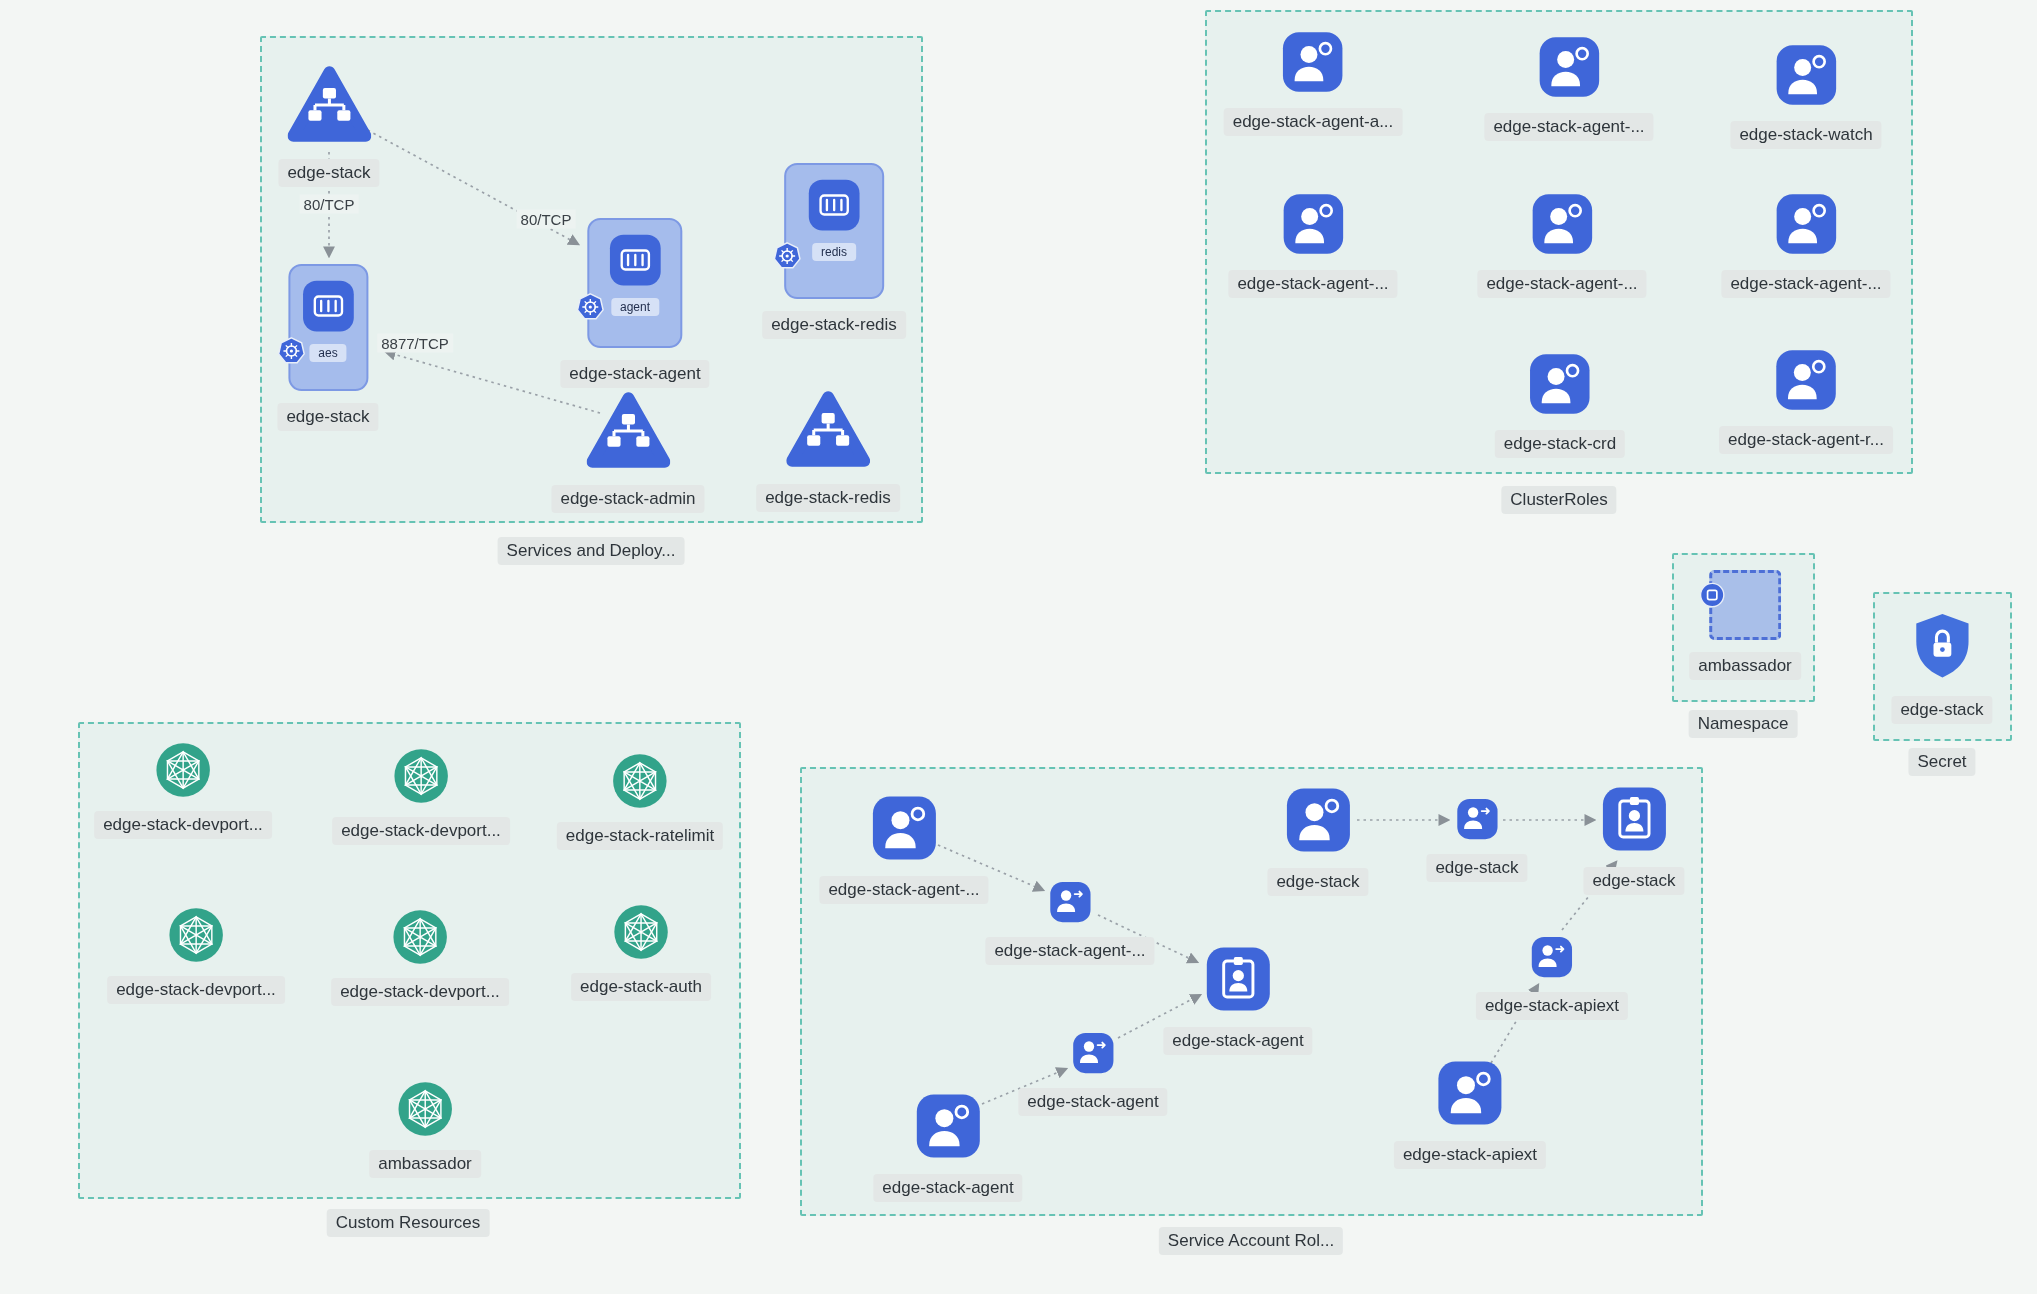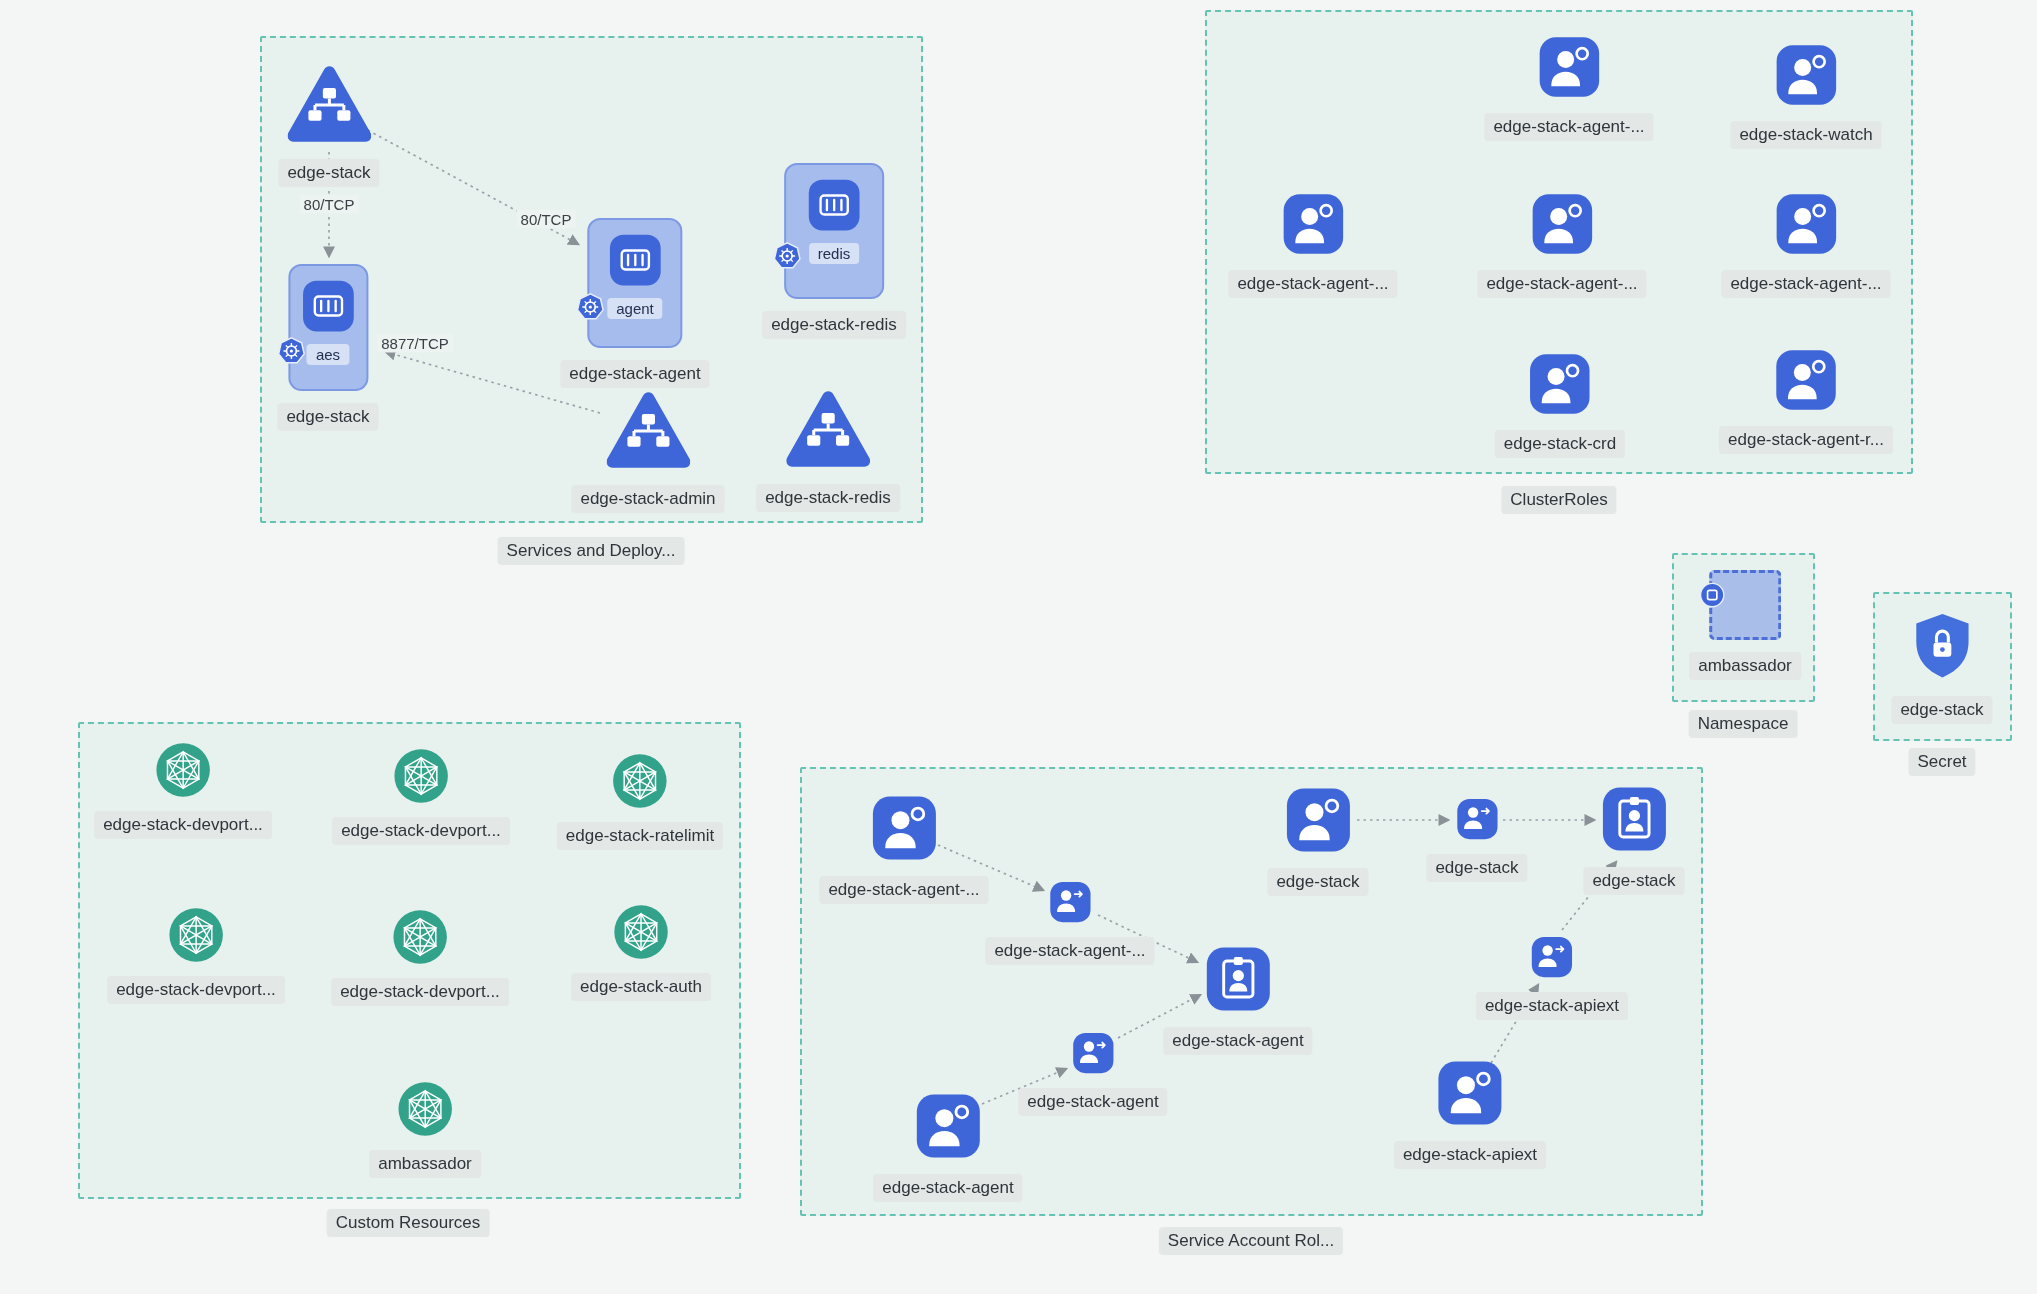--- a/index.html
+++ b/index.html
@@ -9,21 +9,21 @@
   .group { position:absolute; border:2px dashed #66c3b4; background:rgba(90,190,175,0.07); border-radius:2px; }
 
   .chip { background:#e3e7e6; color:#2e353b; font-size:17px; line-height:1.2; padding:4px 9px; border-radius:4px; white-space:nowrap; }
   .glabel { position:absolute; transform:translateX(-50%); }
 
   .node { position:absolute; transform:translateX(-50%); display:flex; flex-direction:column; align-items:center; gap:12px; z-index:3; }
   .node .ic { display:block; }
 
   .dep-box { position:relative; background:#a5bcec; border:2px solid #7d99e4; border-radius:13px;
              display:flex; flex-direction:column; align-items:center; padding-top:11px; gap:9px; }
-  .dep-name { background:rgba(255,255,255,0.55); border-radius:4px; padding:2px 9px; font-size:15px; color:#23304f; }
+  .dep-name { background:rgba(255,255,255,0.55); border-radius:4px; padding:2px 9px; font-size:12px; color:#23304f; }
   .helm { position:absolute; left:-14px; top:calc(69% - 15px); }
 
   .ns-box { position:relative; width:72px; height:70px; background:#a9bfe9; border:3px dashed #4d6fd6; border-radius:5px; }
   .ns-badge { position:absolute; left:-13px; top:9px; }
 
   #edges { position:absolute; left:0; top:0; z-index:2; pointer-events:none; }
   .edge { stroke:#9aa1a8; stroke-width:1.7; stroke-dasharray:2.5 4; fill:none; marker-end:url(#arrowhead); }
 
   .edge-label { position:absolute; transform:translate(-50%,-50%); font-size:15px; color:#3a4046;
                 background:#edf3f1; padding:1px 4px; z-index:4; white-space:nowrap; }
@@ -168,38 +168,44 @@
           <use href="#sym-deploy"></use>
         </svg>
       <div class="dep-name">redis</div>
       <svg class="helm" width="30" height="30" viewBox="0 0 32 32">
           <use href="#sym-helm"></use>
         </svg>
     </div>
     <div class="chip">edge-stack-redis</div>
   </div>
 
-  <div class="node" style="left:648px;top:389px">
+  <div class="node" style="left:628px;top:389px">
     <svg class="ic" width="84" height="84" viewBox="0 0 64 64">
         <use href="#sym-service"></use>
       </svg>
     <div class="chip">edge-stack-admin</div>
   </div>
 
   <div class="node" style="left:828px;top:388px">
     <svg class="ic" width="84" height="84" viewBox="0 0 64 64">
         <use href="#sym-service"></use>
       </svg>
     <div class="chip">edge-stack-redis</div>
   </div>
 
   <span class="edge-label" style="left:329px;top:204px">80/TCP</span>
   <span class="edge-label" style="left:546px;top:219px">80/TCP</span>
   <span class="edge-label" style="left:415px;top:343px">8877/TCP</span>
 
+  <div class="node" style="left:1313px;top:28px">
+    <svg class="ic" width="68" height="68" viewBox="0 0 64 64">
+        <use href="#sym-user"></use>
+      </svg>
+    <div class="chip">edge-stack-agent-a...</div>
+  </div>
   <div class="node" style="left:1569px;top:33px">
     <svg class="ic" width="68" height="68" viewBox="0 0 64 64">
         <use href="#sym-user"></use>
       </svg>
     <div class="chip">edge-stack-agent-...</div>
   </div>
   <div class="node" style="left:1806px;top:41px">
     <svg class="ic" width="68" height="68" viewBox="0 0 64 64">
         <use href="#sym-user"></use>
       </svg>

